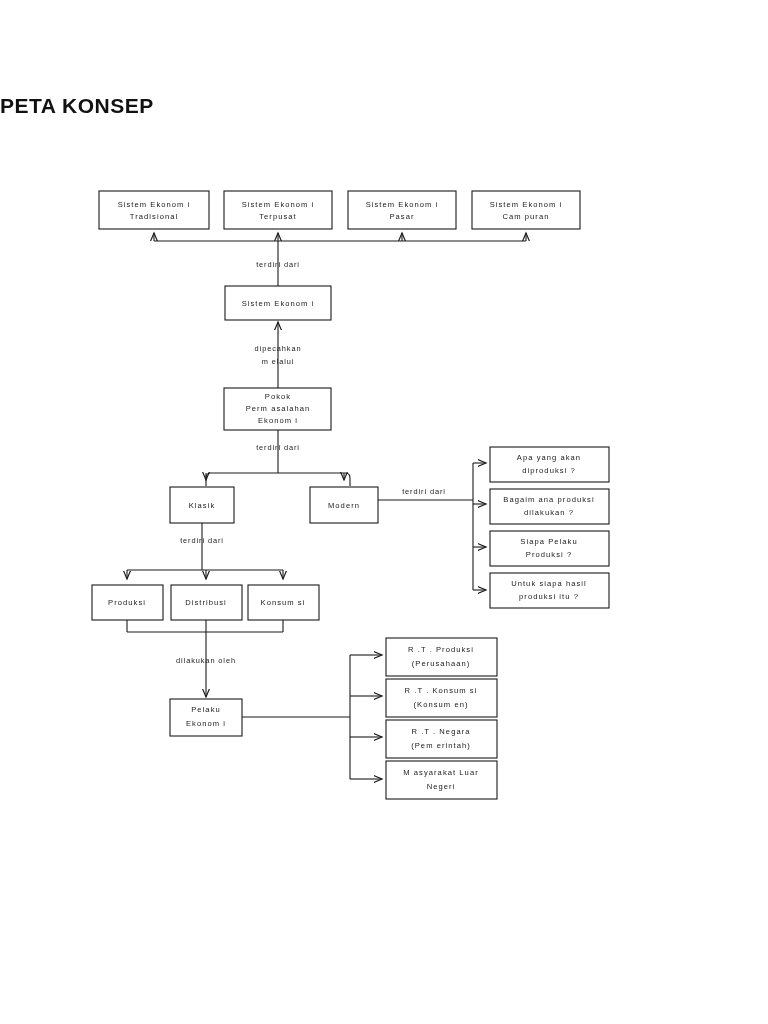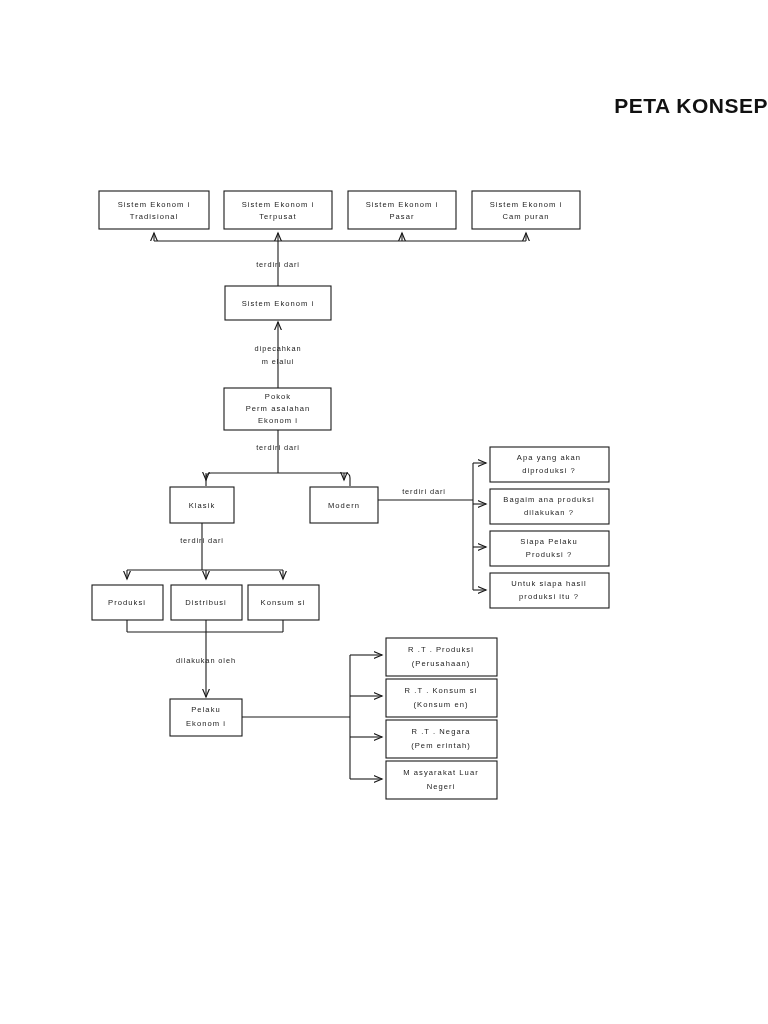--- a/index.html
+++ b/index.html
@@ -5,21 +5,21 @@
   html,body{margin:0;padding:0;}
   body{
     width:768px;height:1024px;
     background:#ffffff;
     font-family:"Liberation Sans", sans-serif;
     overflow:hidden;
   }
   #page{position:relative;width:768px;height:1024px;}
   #title{
     position:absolute;left:0;top:94px;width:768px;
-    text-align:right;
+    text-align:left;
     font-size:21px;font-weight:bold;letter-spacing:0.5px;
     color:#111111;
   }
   svg{position:absolute;left:0;top:0;width:768px;height:1024px;}
   .bx{fill:#ffffff;stroke:#1a1a1a;stroke-width:1.1;}
   .ln{stroke:#1a1a1a;stroke-width:1.1;fill:none;}
   .lbl{
     font-family:"Liberation Sans", sans-serif;
     font-size:7.6px;
     fill:#1a1a1a;

